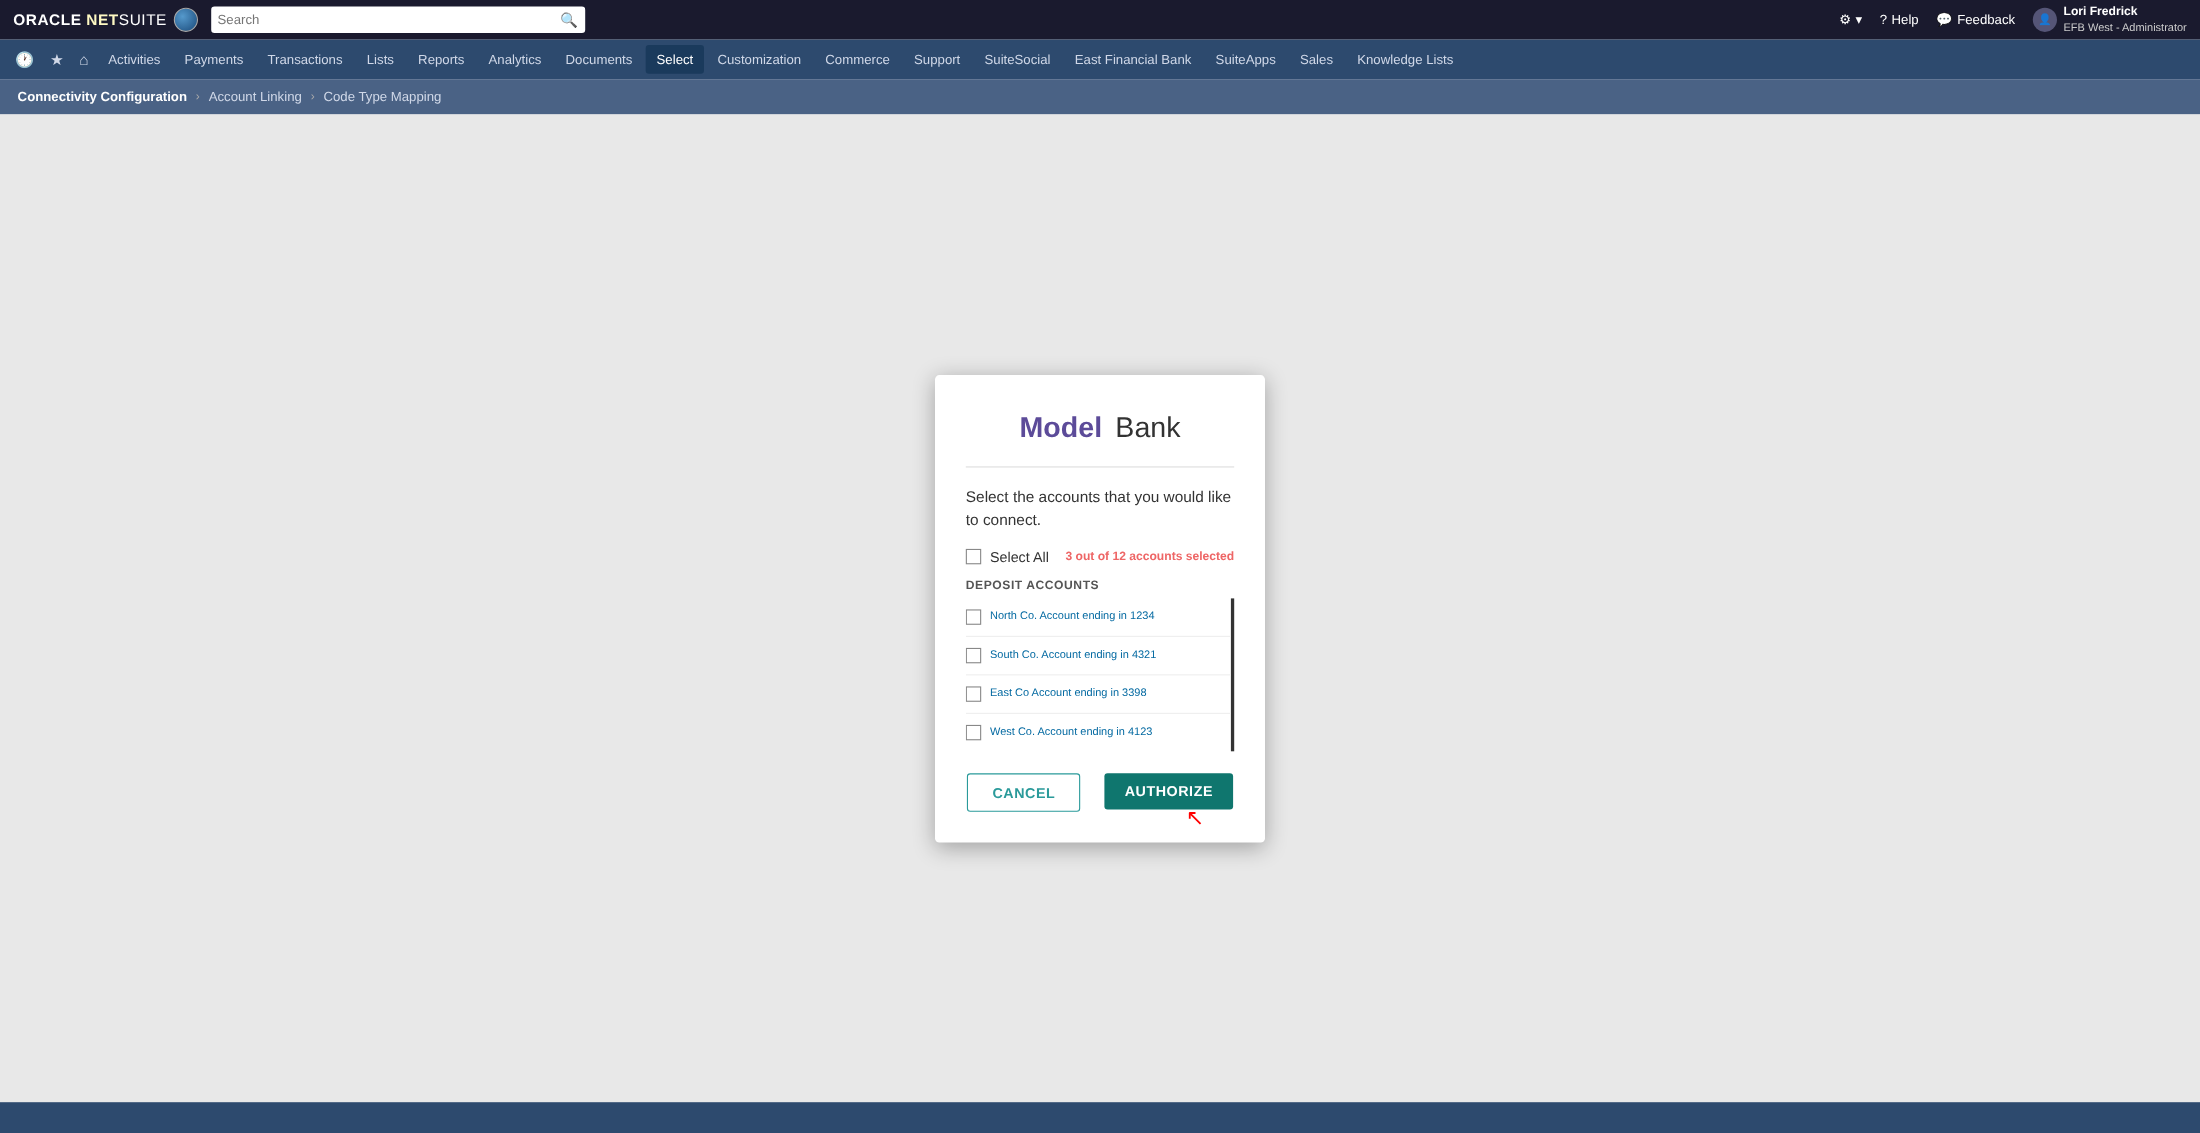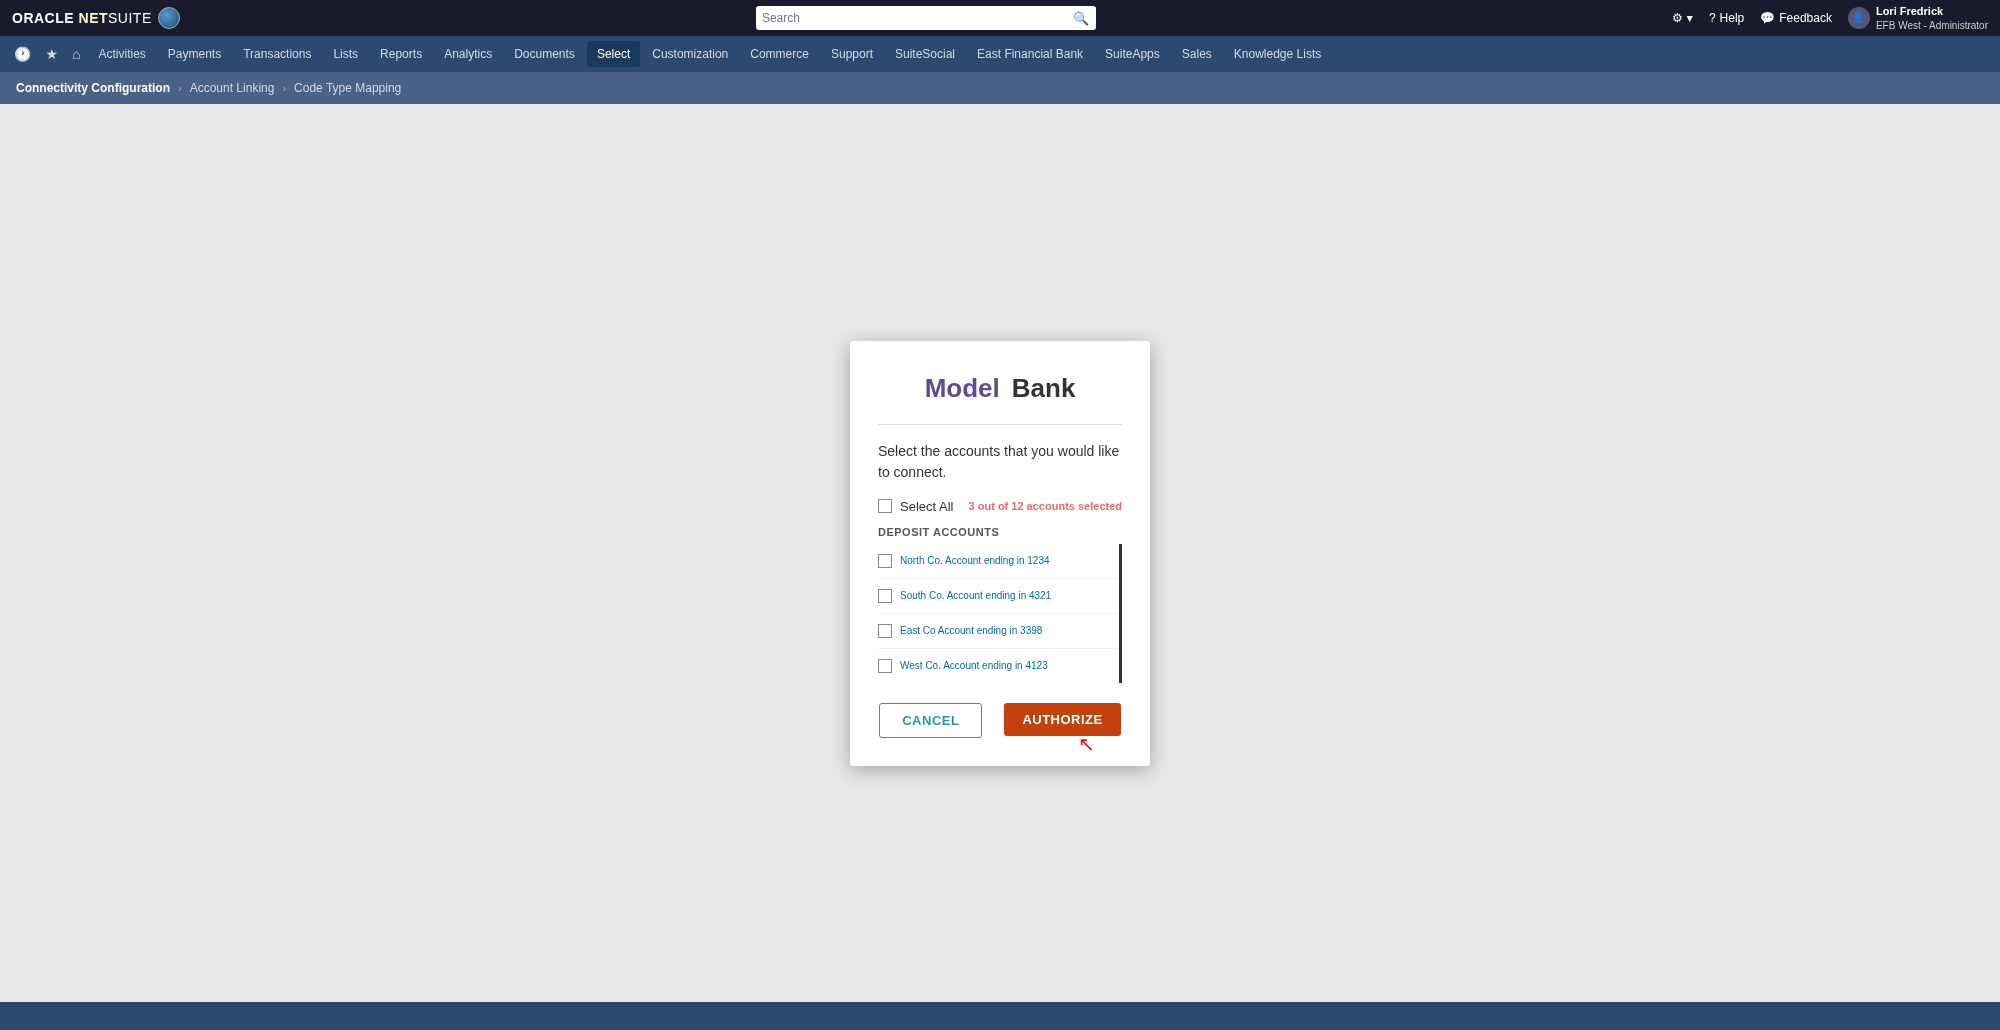--- a/index.html
+++ b/index.html
@@ -29,21 +29,20 @@
     .logo-globe {
       width: 22px; height: 22px;
       border-radius: 50%;
       background: radial-gradient(circle at 35% 35%, #5599cc, #1a4a7a);
       border: 1px solid #aaa;
       display: inline-block;
     }
     .top-bar-search {
       flex: 1;
       display: flex;
-      justify-content: center;
     }
     .search-box {
       display: flex;
       align-items: center;
       background: white;
       border-radius: 3px;
       width: 340px;
       height: 24px;
       padding: 0 6px;
       gap: 4px;
@@ -161,21 +160,21 @@
     }
     .modal-logo {
       text-align: center;
       margin-bottom: 20px;
     }
     .modal-logo-text {
       font-size: 26px;
       color: #333;
     }
     .modal-logo-text .model { color: #5c4b99; font-weight: bold; }
-    .modal-logo-text .bank { color: #333; font-weight: bold; margin-left: 12px; }
+    .modal-logo-text .bank { color: #333; font-weight: normal; margin-left: 12px; }
     .modal-divider {
       border: none;
       border-top: 1px solid #ddd;
       margin: 16px 0;
     }
     .modal-subtitle {
       font-size: 14px;
       color: #333;
       line-height: 1.5;
       margin-bottom: 16px;
@@ -238,21 +237,21 @@
       background: white;
       color: #2a9a9a;
       padding: 9px 22px;
       font-size: 13px;
       font-weight: bold;
       border-radius: 3px;
       cursor: pointer;
       letter-spacing: 0.5px;
     }
     .btn-authorize {
-      background: #c2410c;
+      background: #0f766e;
       color: white;
       border: none;
       padding: 9px 18px;
       font-size: 13px;
       font-weight: bold;
       border-radius: 3px;
       cursor: pointer;
       letter-spacing: 0.5px;
     }
 

